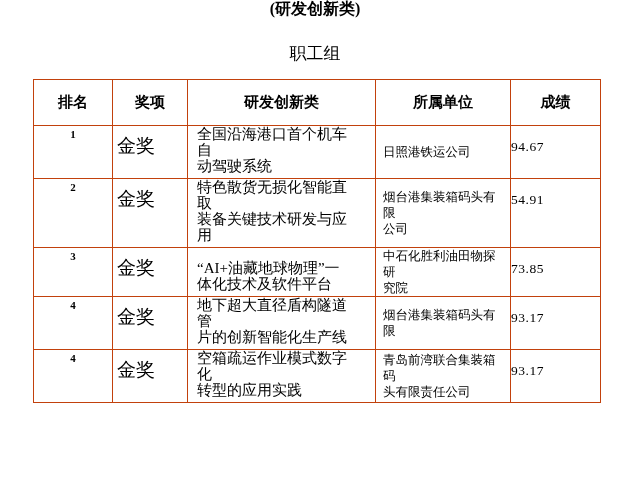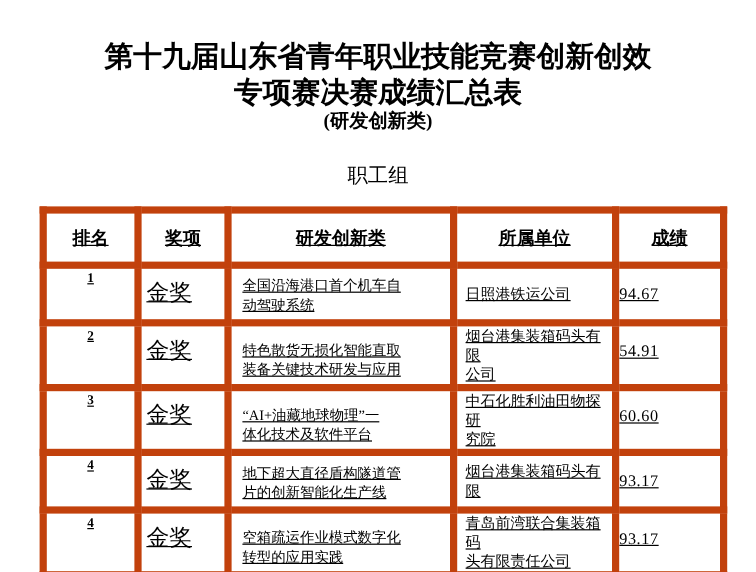--- a/index.html
+++ b/index.html
@@ -36,24 +36,23 @@
     font-size: 17px;
     line-height: 20px;
   }
   table.score-table {
     border-collapse: collapse;
     table-layout: fixed;
     margin: 15px 0 0 33px;
     width: 567px;
   }
   .score-table th, .score-table td {
-    border: 6px solid #c2410c;
+    border: 1px solid #c2410c;
     padding: 0;
     overflow: hidden;
-    text-decoration: underline;
   }
   .score-table thead tr { height: 46px; }
   .score-table tbody tr { height: 48px; }
   .score-table th {
     font-family: "Liberation Sans", sans-serif;
     font-size: 15px;
     font-weight: bold;
     text-align: center;
     vertical-align: middle;
   }
@@ -65,21 +64,21 @@
     padding-top: 2px;
   }
   td.cell-award {
     vertical-align: top;
     padding: 7px 0 0 4px;
     font-size: 19px;
   }
   td.cell-project {
     vertical-align: bottom;
     padding: 0 22px 4px 9px;
-    font-size: 12px;
+    font-size: 15px;
     line-height: 16px;
     white-space: pre-line;
   }
   td.cell-unit {
     vertical-align: middle;
     padding: 0 4px 0 7px;
     font-size: 12.5px;
     line-height: 16px;
     white-space: pre-line;
   }
@@ -88,24 +87,20 @@
     padding-top: 13px;
     font-size: 13.5px;
     letter-spacing: 0.5px;
   }
 </style>
 </head>
 <body>
 
 <div>
 
-  <div class="doc-title">
-    <div>第十九届山东省青年职业技能竞赛创新创效</div>
-    <div>专项赛决赛成绩汇总表</div>
-  </div>
 
   <div class="doc-subtitle">(研发创新类)</div>
 
   <div class="group-label">职工组</div>
 
   <table class="score-table">
     <colgroup>
       <col style="width:79px">
       <col style="width:75px">
       <col style="width:188px">
@@ -139,21 +134,21 @@
 公司</td>
         <td class="cell-score">54.91</td>
       </tr>
       <tr>
         <td class="cell-rank">3</td>
         <td class="cell-award">金奖</td>
         <td class="cell-project">“AI+油藏地球物理”一
 体化技术及软件平台</td>
         <td class="cell-unit">中石化胜利油田物探研
 究院</td>
-        <td class="cell-score">60.60</td>
+        <td class="cell-score">73.85</td>
       </tr>
       <tr>
         <td class="cell-rank">4</td>
         <td class="cell-award">金奖</td>
         <td class="cell-project">地下超大直径盾构隧道管
 片的创新智能化生产线</td>
         <td class="cell-unit">烟台港集装箱码头有限</td>
         <td class="cell-score">93.17</td>
       </tr>
       <tr>

